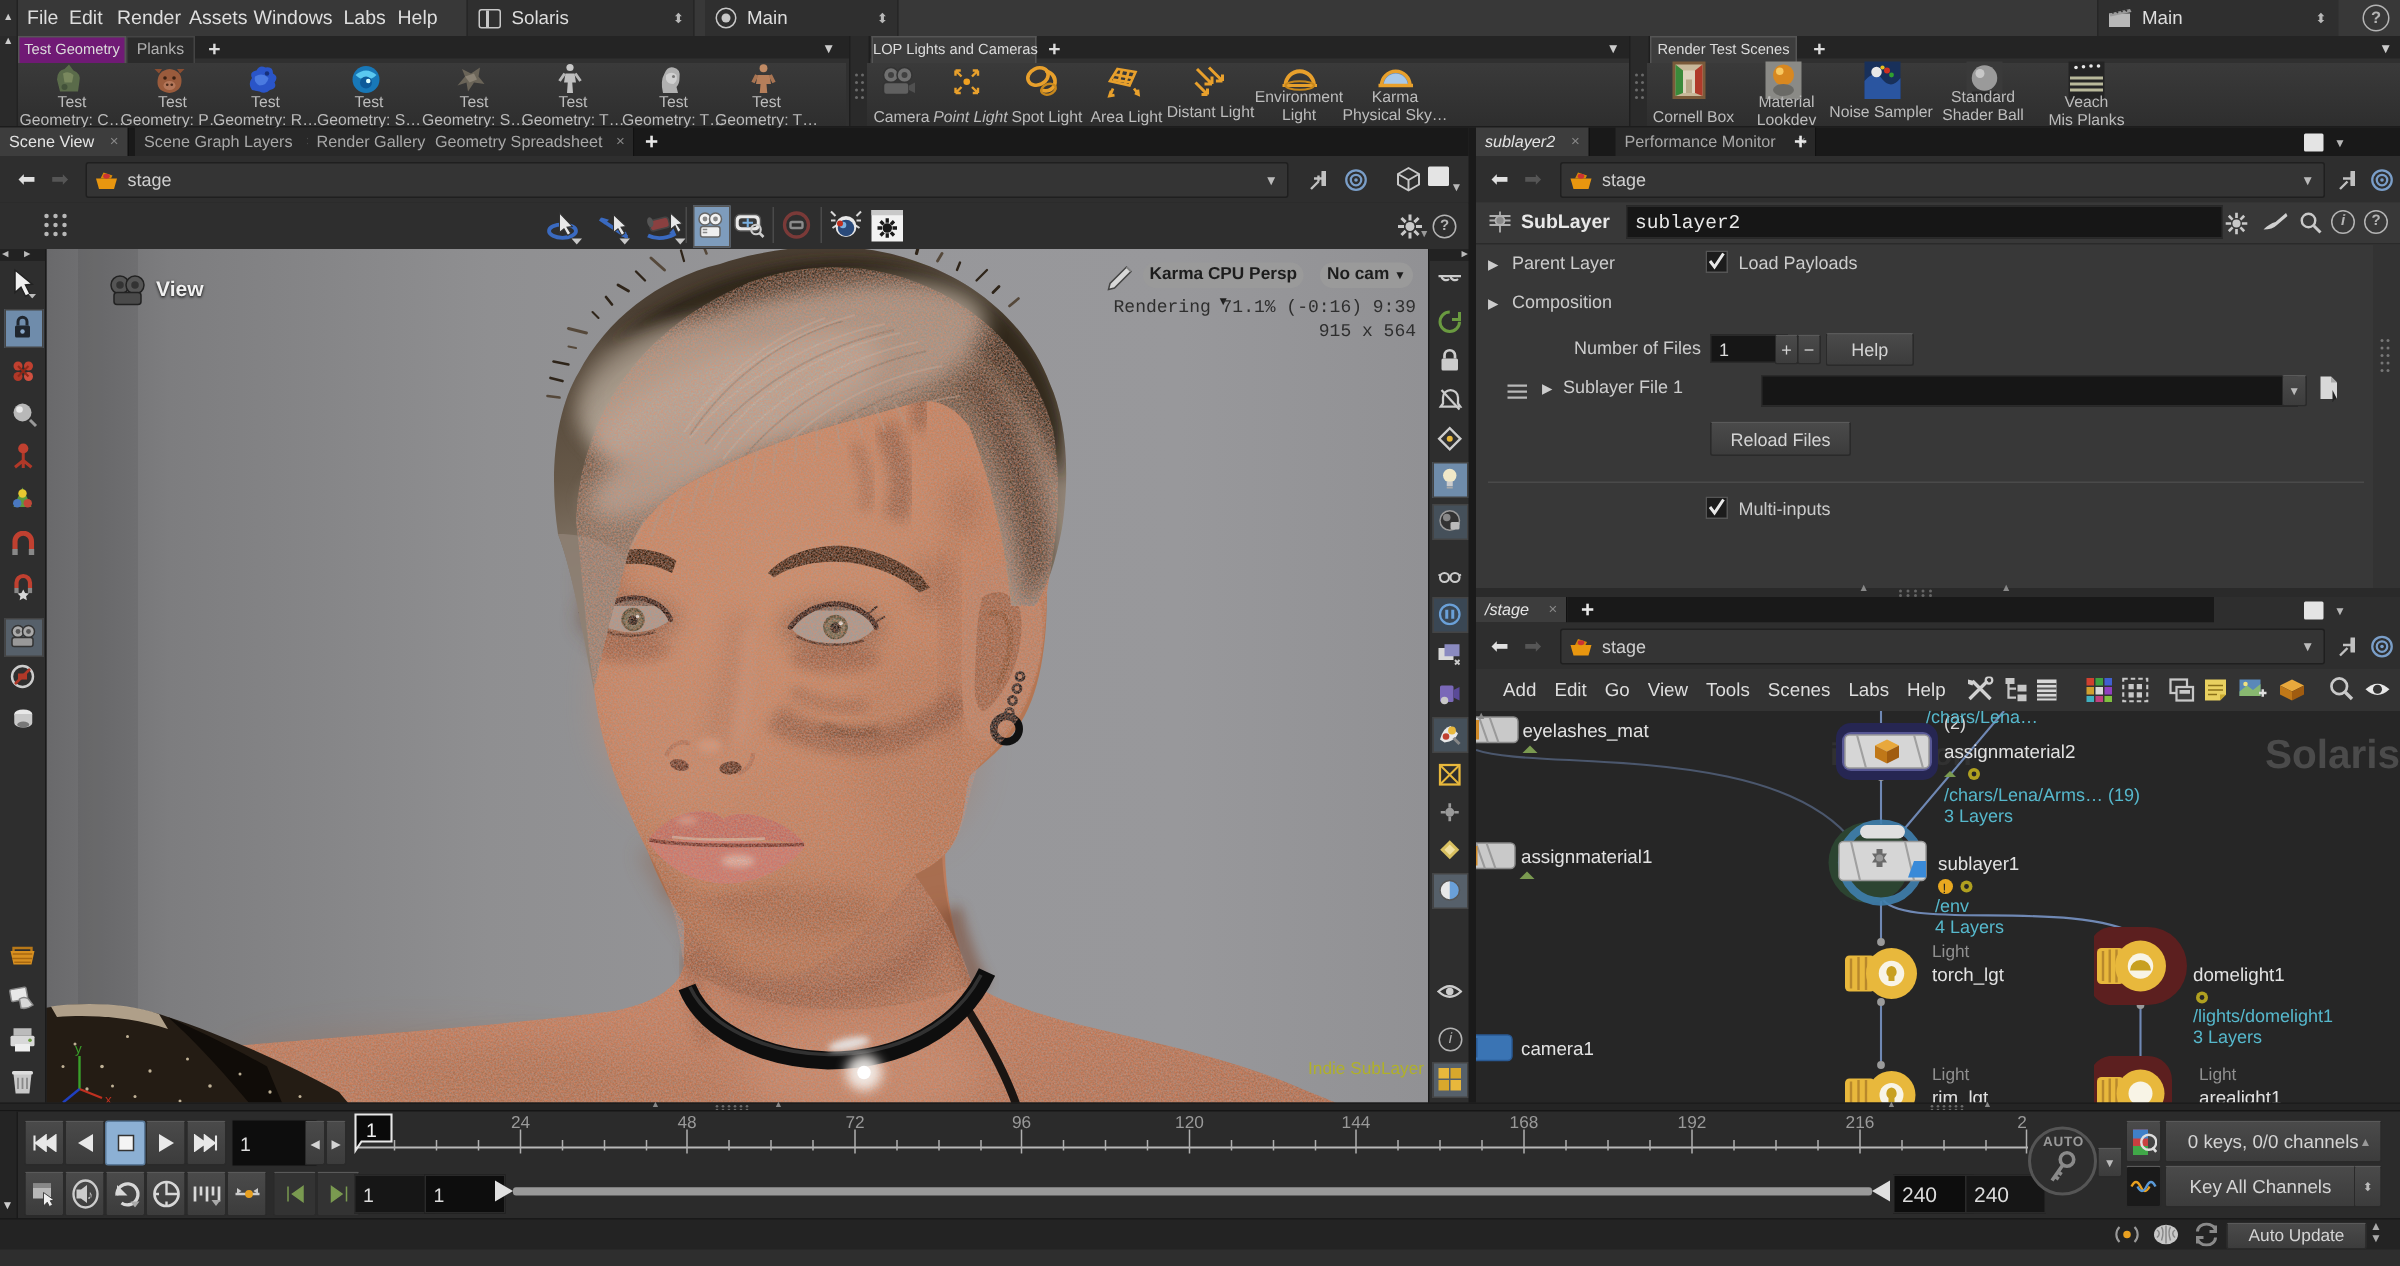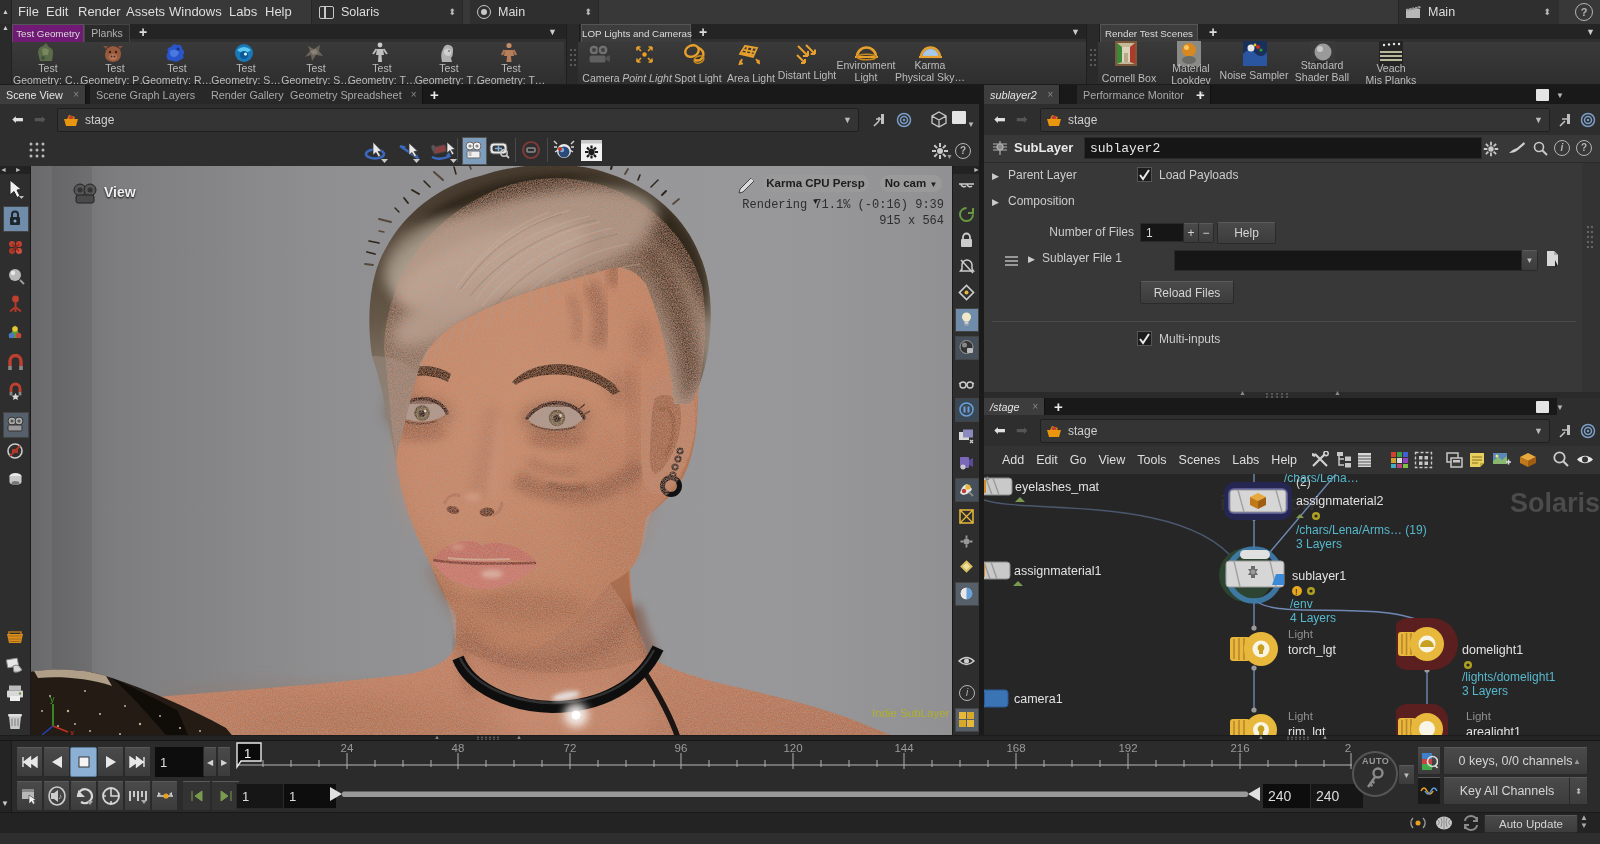--- a/index.html
+++ b/index.html
@@ -991,21 +991,21 @@
           <circle cx="8" cy="5" r="1"></circle>
           <circle cx="13" cy="5" r="1"></circle>
           <circle cx="18" cy="5" r="1"></circle>
           <circle cx="23" cy="5" r="1"></circle>
         </g>
       </svg>
   <span style="position:absolute;left:255px;top:-3px;color:#888;font-size:7px;">▲</span>
   <span style="position:absolute;left:350px;top:-3px;color:#888;font-size:7px;">▲</span>
 </div>
 
-<div class="abs tabstrip" style="left:984px;top:398px;width:573px;height:17px;">
+<div class="abs tabstrip" style="left:984px;top:398px;width:492px;height:17px;">
   <div class="ptab act" style="left:0;width:48px;height:17px;font-style:italic;">/stage<span class="x">×</span></div>
   <div class="abs" style="left:70px;top:0;color:#e8e8e8;font-size:15px;font-weight:bold;">+</div>
   <div class="abs" style="left:552px;top:3px;width:13px;height:12px;background:#e4e4e4;border-radius:1px;"></div>
   <span class="abs arw" style="left:572px;top:5px;font-size:8px;">▼</span>
 </div>
 
 <div class="abs navbar" style="left:984px;top:415px;width:616px;height:31px;">
   <span class="abs" style="left:10px;top:7px;color:#e0e0e0;font-size:14px;">⬅</span>
   <span class="abs" style="left:32px;top:7px;color:#555;font-size:14px;">➡</span>
   <div class="navfield" style="left:56px;top:4px;width:508px;height:22px;">

